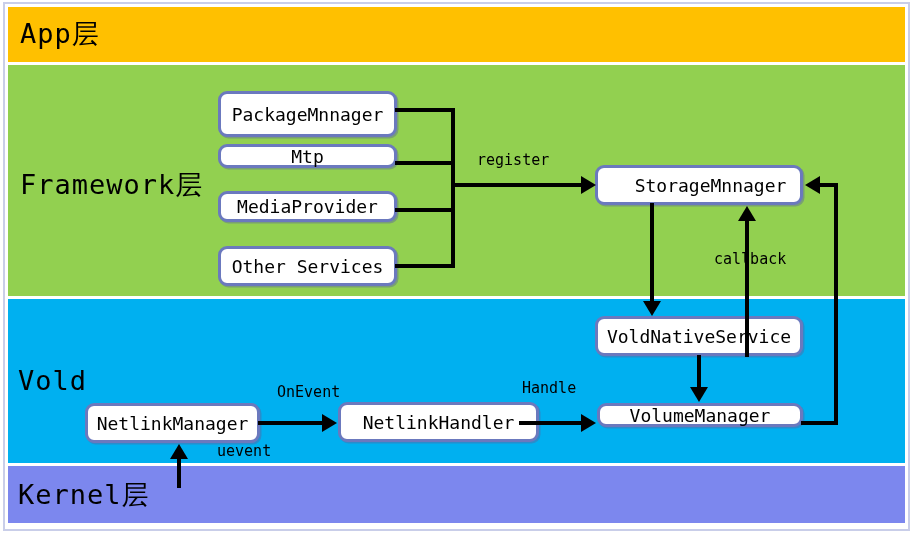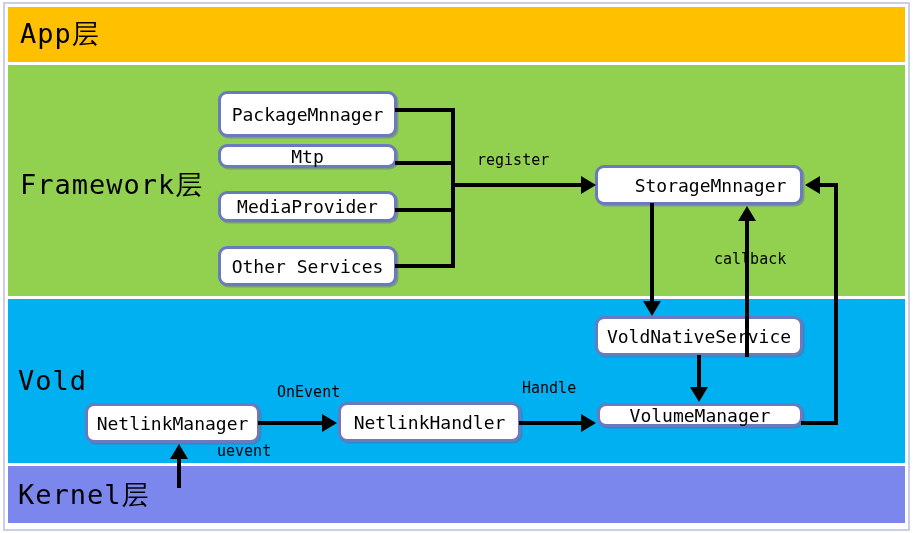--- a/index.html
+++ b/index.html
@@ -89,21 +89,21 @@
 
   <div class="node" style="left:218px; top:91px; width:179px; height:46px;">PackageMnnager</div>
   <div class="node" style="left:218px; top:144px; width:179px; height:24px;">Mtp</div>
   <div class="node" style="left:218px; top:191px; width:179px; height:31px;">MediaProvider</div>
   <div class="node" style="left:218px; top:246px; width:179px; height:40px;">Other Services</div>
   <div class="node" style="left:595px; top:165px; width:208px; height:40px;padding-left:23px;">StorageMnnager</div>
 
   <div class="node" style="left:595px; top:316px; width:208px; height:40px;">VoldNativeService</div>
   <div class="node" style="left:597px; top:403px; width:206px; height:24px;">VolumeManager</div>
   <div class="node" style="left:85px; top:403px; width:175px; height:40px;">NetlinkManager</div>
-  <div class="node" style="left:338px; top:402px; width:183px; height:40px;">NetlinkHandler</div>
+  <div class="node" style="left:338px; top:402px; width:201px; height:40px;">NetlinkHandler</div>
 
   <div class="line" style="left:395px; top:108px; width:60px; height:4px;"></div>
   <div class="line" style="left:395px; top:161px; width:60px; height:4px;"></div>
   <div class="line" style="left:395px; top:208px; width:60px; height:4px;"></div>
   <div class="line" style="left:395px; top:264px; width:60px; height:4px;"></div>
   <div class="line" style="left:451px; top:108px; width:4px; height:160px;"></div>
 
   <div class="line" style="left:451px; top:183px; width:130px; height:4px;"></div>
   <div class="ah right" style="left:581px; top:176px;"></div>
   <div class="edge-label" style="left:477px; top:150px;">register</div>

